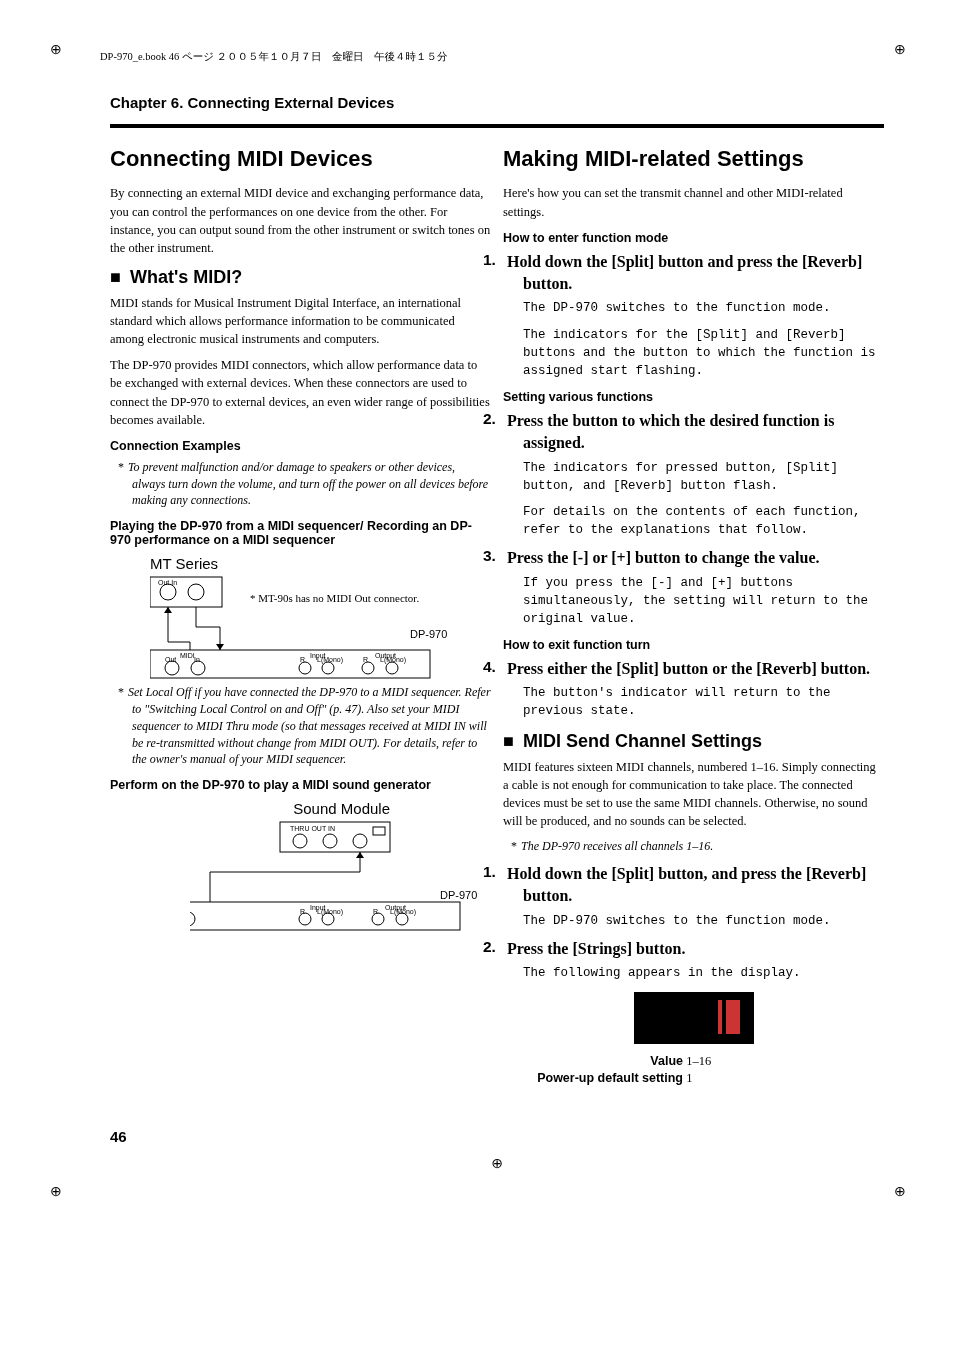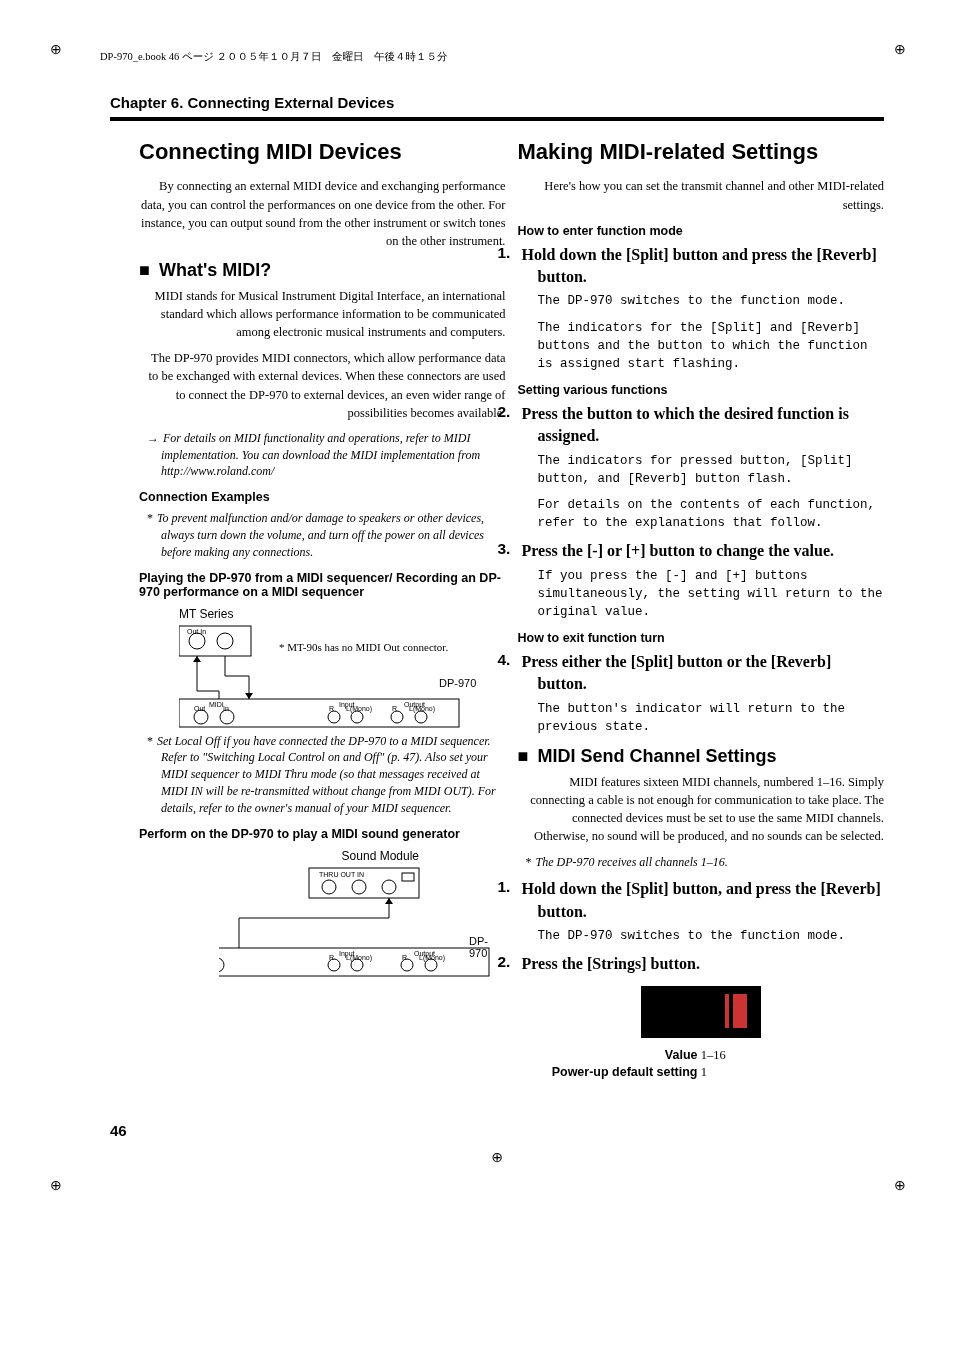--- a/index.html
+++ b/index.html
@@ -30,27 +30,26 @@
   .header-line {
     font-size: 10.5px;
     margin-bottom: 30px;
     margin-left: -10px;
   }
   .chapter-title {
     font-family: Arial, Helvetica, sans-serif;
     font-weight: bold;
     font-size: 15px;
     border-bottom: 4px solid #000;
-    padding-bottom: 6px;
+    padding-bottom: 13px;
     margin-bottom: 18px;
   }
   .columns {
     display: flex;
     gap: 12px;
-    margin-left: 29px;
   }
   .col {
     flex: 1;
     min-width: 0;
   }
   h1.section {
     font-family: Arial, Helvetica, sans-serif;
     font-weight: bold;
     font-size: 22px;
     margin: 0 0 12px 0;
@@ -69,21 +68,20 @@
   h3.small-head {
     font-family: Arial, Helvetica, sans-serif;
     font-weight: bold;
     font-size: 12.5px;
     margin: 10px 0 6px 0;
   }
   p.body {
     font-size: 12.5px;
     line-height: 1.45;
     margin: 0 0 8px 0;
-    text-align: right;
   }
   p.note-italic {
     font-size: 12px;
     font-style: italic;
     line-height: 1.4;
     margin: 0 0 8px 0;
     padding-left: 22px;
     text-indent: -14px;
   }
   p.note-italic .arrow, p.note-italic .ast {
@@ -114,21 +112,21 @@
     line-height: 1.45;
     margin: 4px 0 8px 20px;
     font-family: Liberation Mono, monospace;
   }
   .diagram {
     margin: 8px 0 8px 40px;
     font-size: 10px;
   }
   .diag-label {
     font-family: Arial, Helvetica, sans-serif;
-    font-size: 12px;
+    font-size: 15px;
   }
   .diagram svg { display: block; }
   .display-img {
     background: #000;
     width: 120px;
     height: 52px;
     margin: 10px auto;
     display: block;
     position: relative;
   }
@@ -185,21 +183,20 @@
 
   <div class="columns">
 
     <div class="col">
       <h1 class="section">Connecting MIDI Devices</h1>
       <p class="body">By connecting an external MIDI device and exchanging performance data, you can control the performances on one device from the other. For instance, you can output sound from the other instrument or switch tones on the other instrument.</p>
 
       <h2 class="subsection"><span class="blk">■</span> <span>What's MIDI?</span></h2>
       <p class="body">MIDI stands for Musical Instrument Digital Interface, an international standard which allows performance information to be communicated among electronic musical instruments and computers.</p>
       <p class="body">The DP-970 provides MIDI connectors, which allow performance data to be exchanged with external devices. When these connectors are used to connect the DP-970 to external devices, an even wider range of possibilities becomes available.</p>
-      <p class="note-italic"><span class="arrow">→</span><span>For details on MIDI functionality and operations, refer to MIDI implementation. You can download the MIDI implementation from http://www.roland.com/</span></p>
 
       <h3 class="small-head">Connection Examples</h3>
       <p class="note-italic"><span class="ast">*</span><span>To prevent malfunction and/or damage to speakers or other devices, always turn down the volume, and turn off the power on all devices before making any connections.</span></p>
 
       <h3 class="small-head">Playing the DP-970 from a MIDI sequencer/ Recording an DP-970 performance on a MIDI sequencer</h3>
 
       <div class="diagram">
         <div class="diag-label">MT Series</div>
         <svg width="290" height="110">
 
@@ -321,20 +318,21 @@
       <p class="note-italic"><span class="ast">*</span><span>The DP-970 receives all channels 1–16.</span></p>
 
       <div class="step-wrap">
         <span class="step-num">1.</span><span class="step-text">Hold down the [Split] button, and press the [Reverb] button.</span>
       </div>
       <p class="step-follow">The DP-970 switches to the function mode.</p>
 
       <div class="step-wrap">
         <span class="step-num">2.</span><span class="step-text">Press the [Strings] button.</span>
       </div>
+      <p class="step-follow">The following appears in the display.</p>
 
       <div class="display-img"></div>
 
       <div class="value-row">
         <span class="lab">Value</span>
         <span>1–16</span>
       </div>
       <div class="value-row">
         <span class="lab">Power-up default setting</span>
         <span>1</span>

